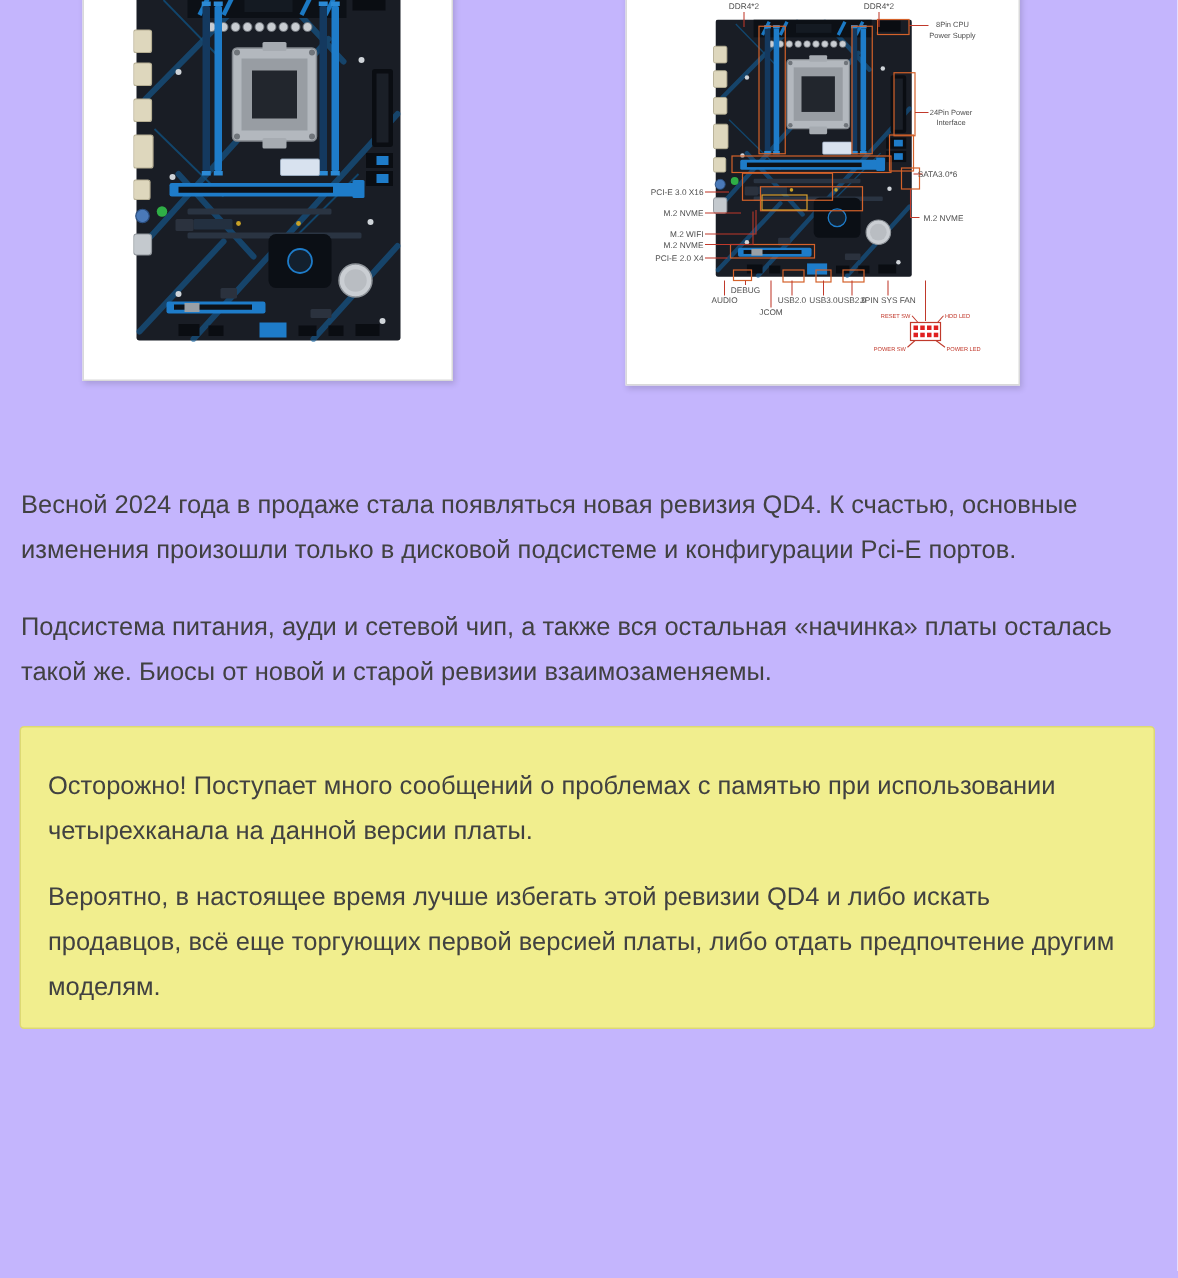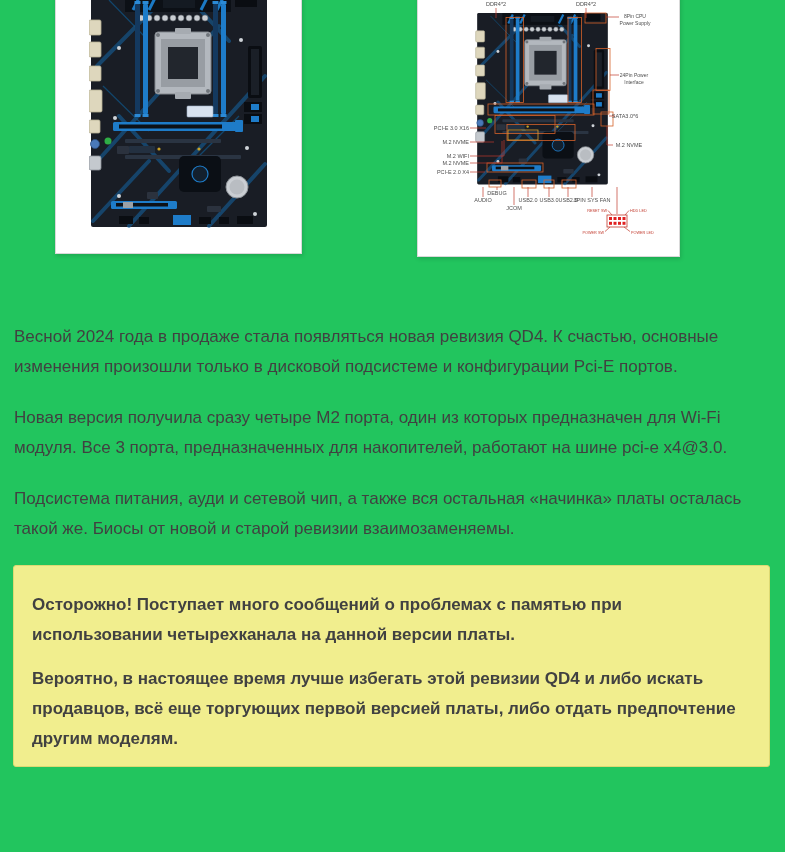--- a/index.html
+++ b/index.html
@@ -1,28 +1,28 @@
 <!DOCTYPE html>
 <html lang="ru"><head>
 <meta charset="utf-8">
 <style>
   html,body{margin:0;padding:0;background:#fff;}
-  .page{position:relative;width:785px;height:852px;overflow:hidden;background:#22c55e;
+  .page{position:relative;width:785px;height:852px;overflow:hidden;background:#c4b5fd;
         font-family:"Liberation Sans",sans-serif;}
   .card{position:absolute;background:#fff;border:1px solid #d9d9d9;
         box-shadow:1px 2px 4px rgba(0,0,0,.14);margin:0;}
   .card-photo{left:55px;top:-57px;width:245px;height:309px;}
   .card-diagram{left:417px;top:-57px;width:261px;height:312px;}
   .card svg{display:block;width:100%;height:100%;}
   .article{position:absolute;left:14px;top:322px;width:735px;color:#414141;
            font-size:17px;line-height:30px;}
   .article p{margin:0 0 21px 0;}
   .warning{background:#f1ee8e;border:1px solid #ddd973;border-radius:3px;
            margin:0 0 0 -1px;padding:24px 24px 12px 18px;width:713px;}
-  .warning p{margin:0 0 14px 0;font-weight:bold;}
+  .warning p{margin:0 0 14px 0;}
   .warning p:last-child{margin-bottom:0;}
   
   .dlbl{font-size:5.5px;fill:#4f4f4f;}
   .dlbl2{font-size:5px;fill:#4f4f4f;}
   .plbl{font-size:3.8px;fill:#c23b2e;}
   .ann{stroke:#d4622a;stroke-width:0.8;fill:none;}
   .annw{stroke:#dba12e;stroke-width:0.8;fill:none;}
   .ldr{stroke:#c0392b;stroke-width:0.7;fill:none;}
 </style>
 </head>
@@ -263,21 +263,20 @@
         <text class="plbl" x="189" y="268" text-anchor="end">RESET SW</text>
         <text class="plbl" x="212" y="268" text-anchor="start">HDD LED</text>
         <text class="plbl" x="186" y="290" text-anchor="end">POWER SW</text>
         <text class="plbl" x="213" y="290" text-anchor="start">POWER LED</text>
       </g>
     </svg>
   </figure>
 
   <main class="article">
     <p>Весной 2024 года в продаже стала появляться новая ревизия QD4. К счастью, основные изменения произошли только в дисковой подсистеме и конфигурации Pci-E портов.</p>
-    <p>Новая версия получила сразу четыре M2 порта, один из которых предназначен для Wi-Fi модуля. Все 3 порта, предназначенных для накопителей, работают на шине pci-e x4@3.0.</p>
     <p>Подсистема питания, ауди и сетевой чип, а также вся остальная «начинка» платы осталась такой же. Биосы от новой и старой ревизии взаимозаменяемы.</p>
 
     <aside class="warning">
       <p>Осторожно! Поступает много сообщений о проблемах с памятью при использовании четы­рехканала на данной версии платы.</p>
       <p>Вероятно, в настоящее время лучше избегать этой ревизии QD4 и либо искать продавцов, всё еще торгующих первой версией платы, либо отдать предпочтение другим моделям.</p>
     </aside>
   </main>
 
 </div>
 

